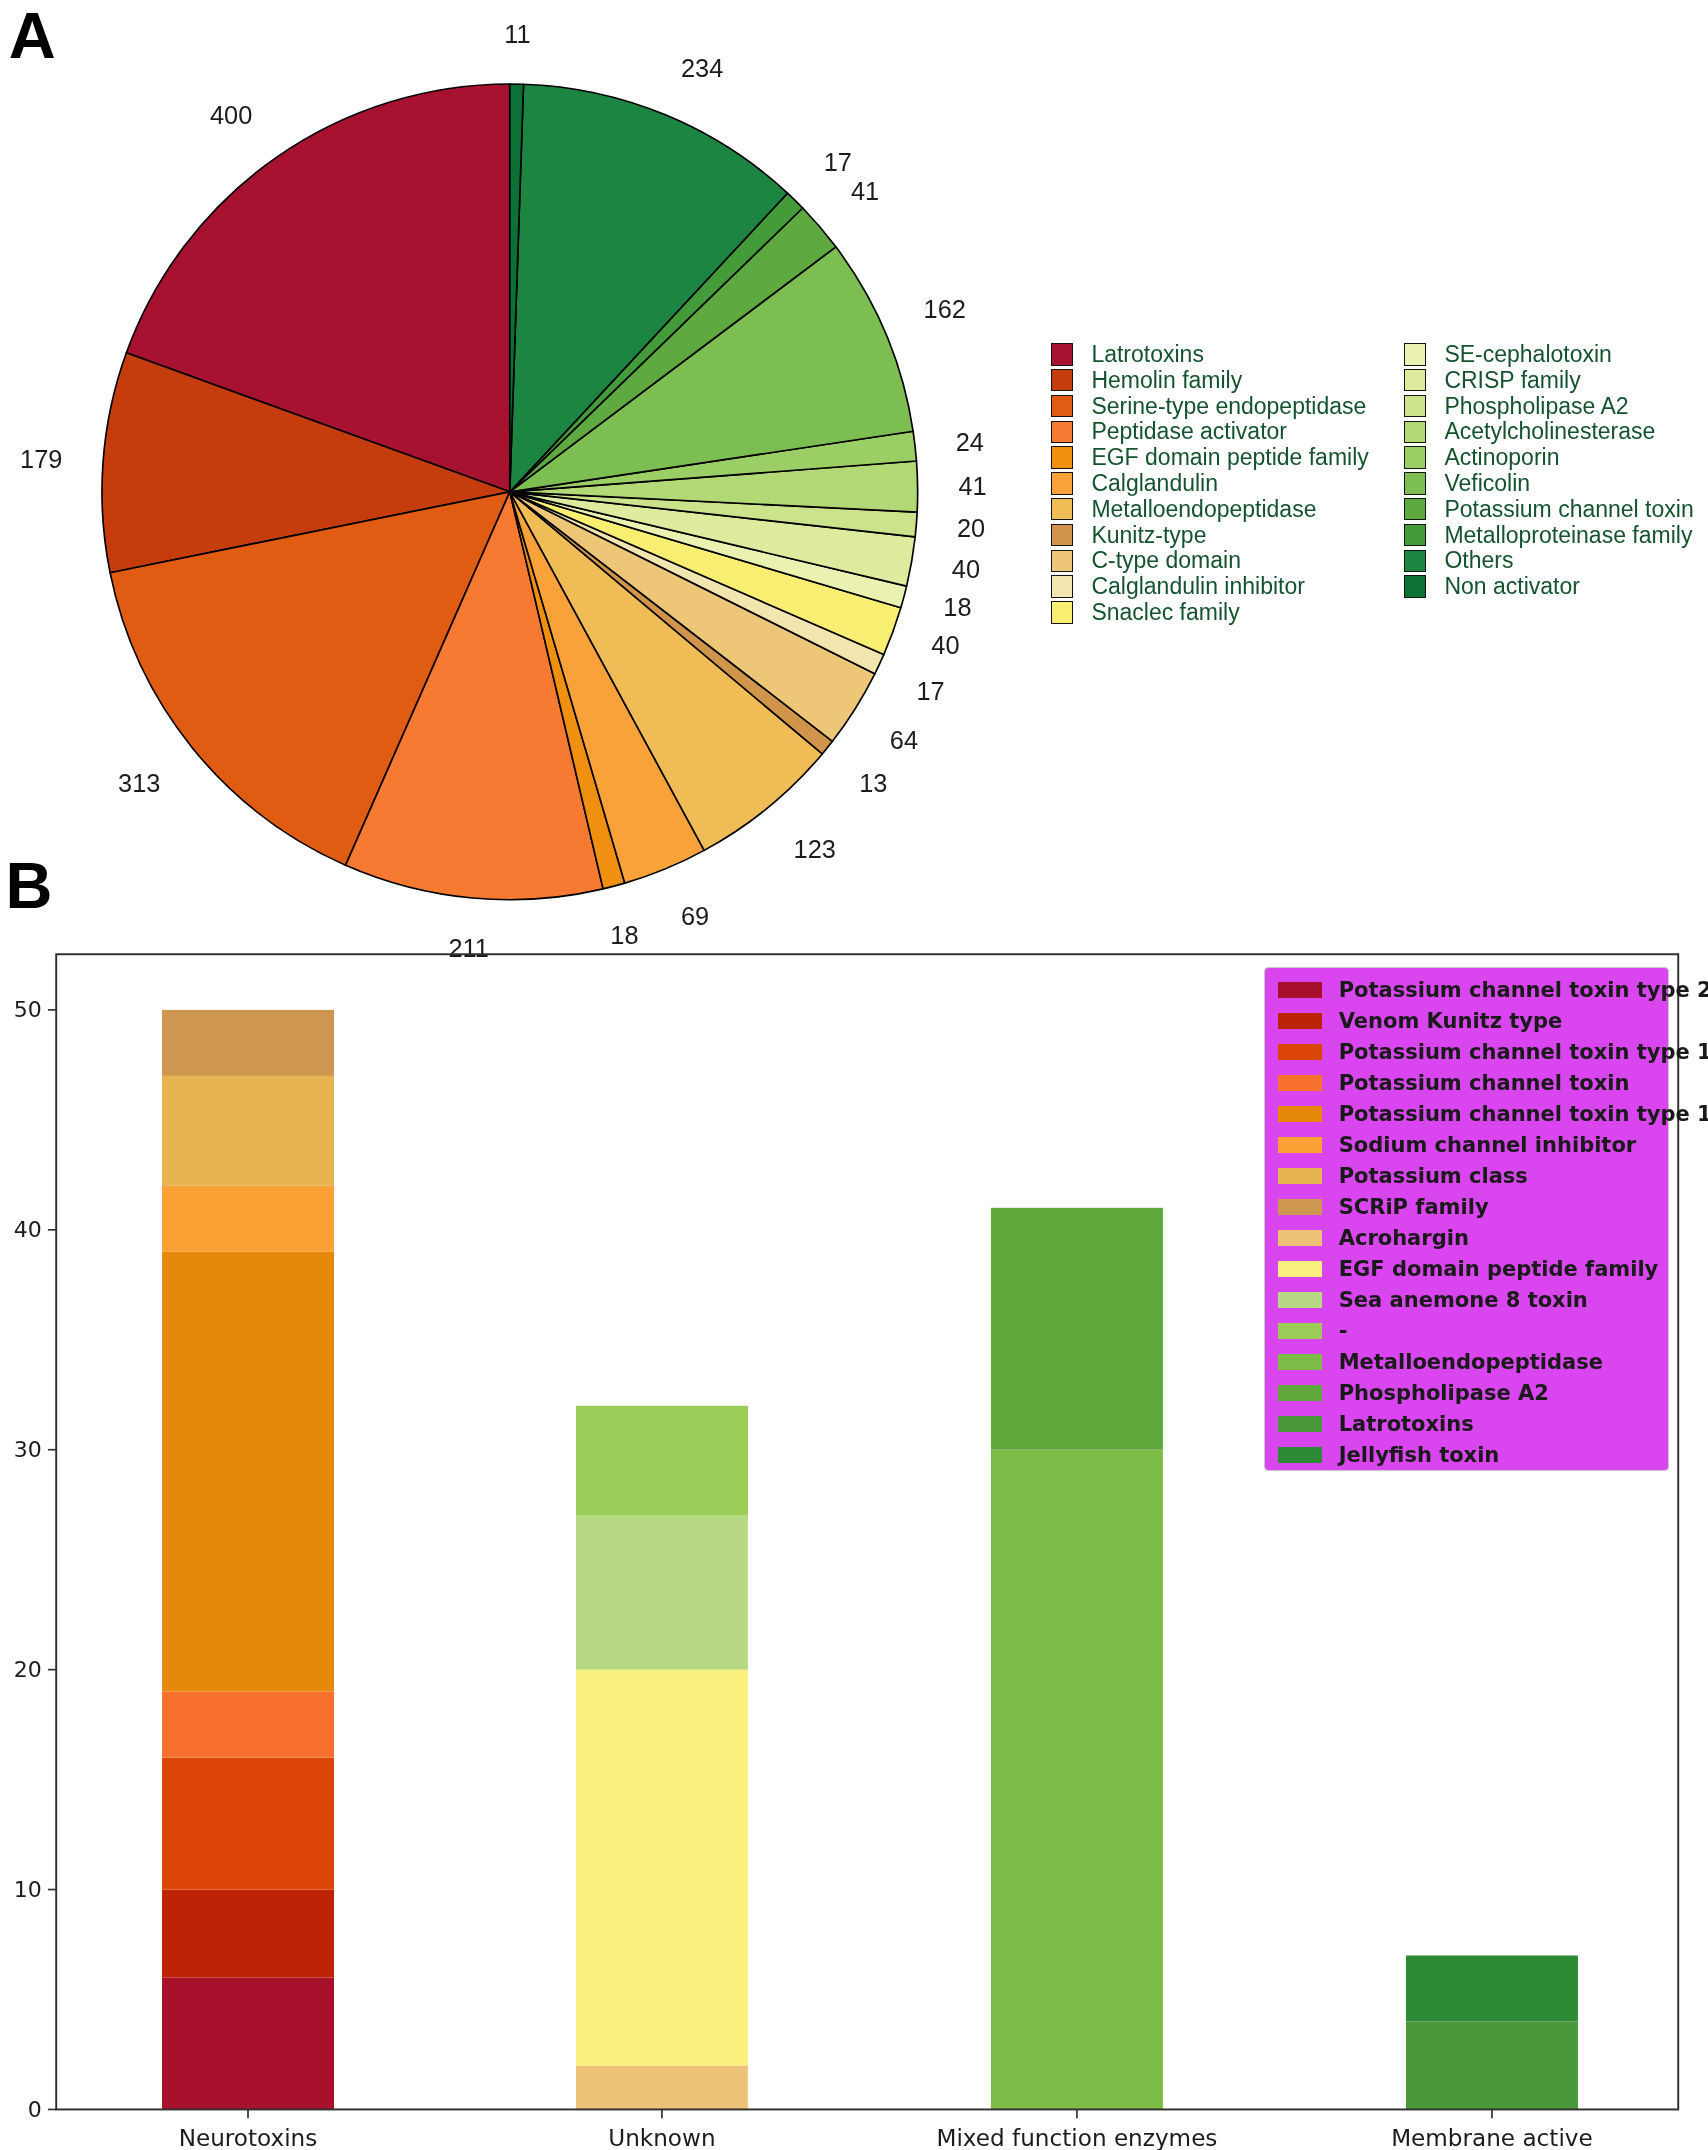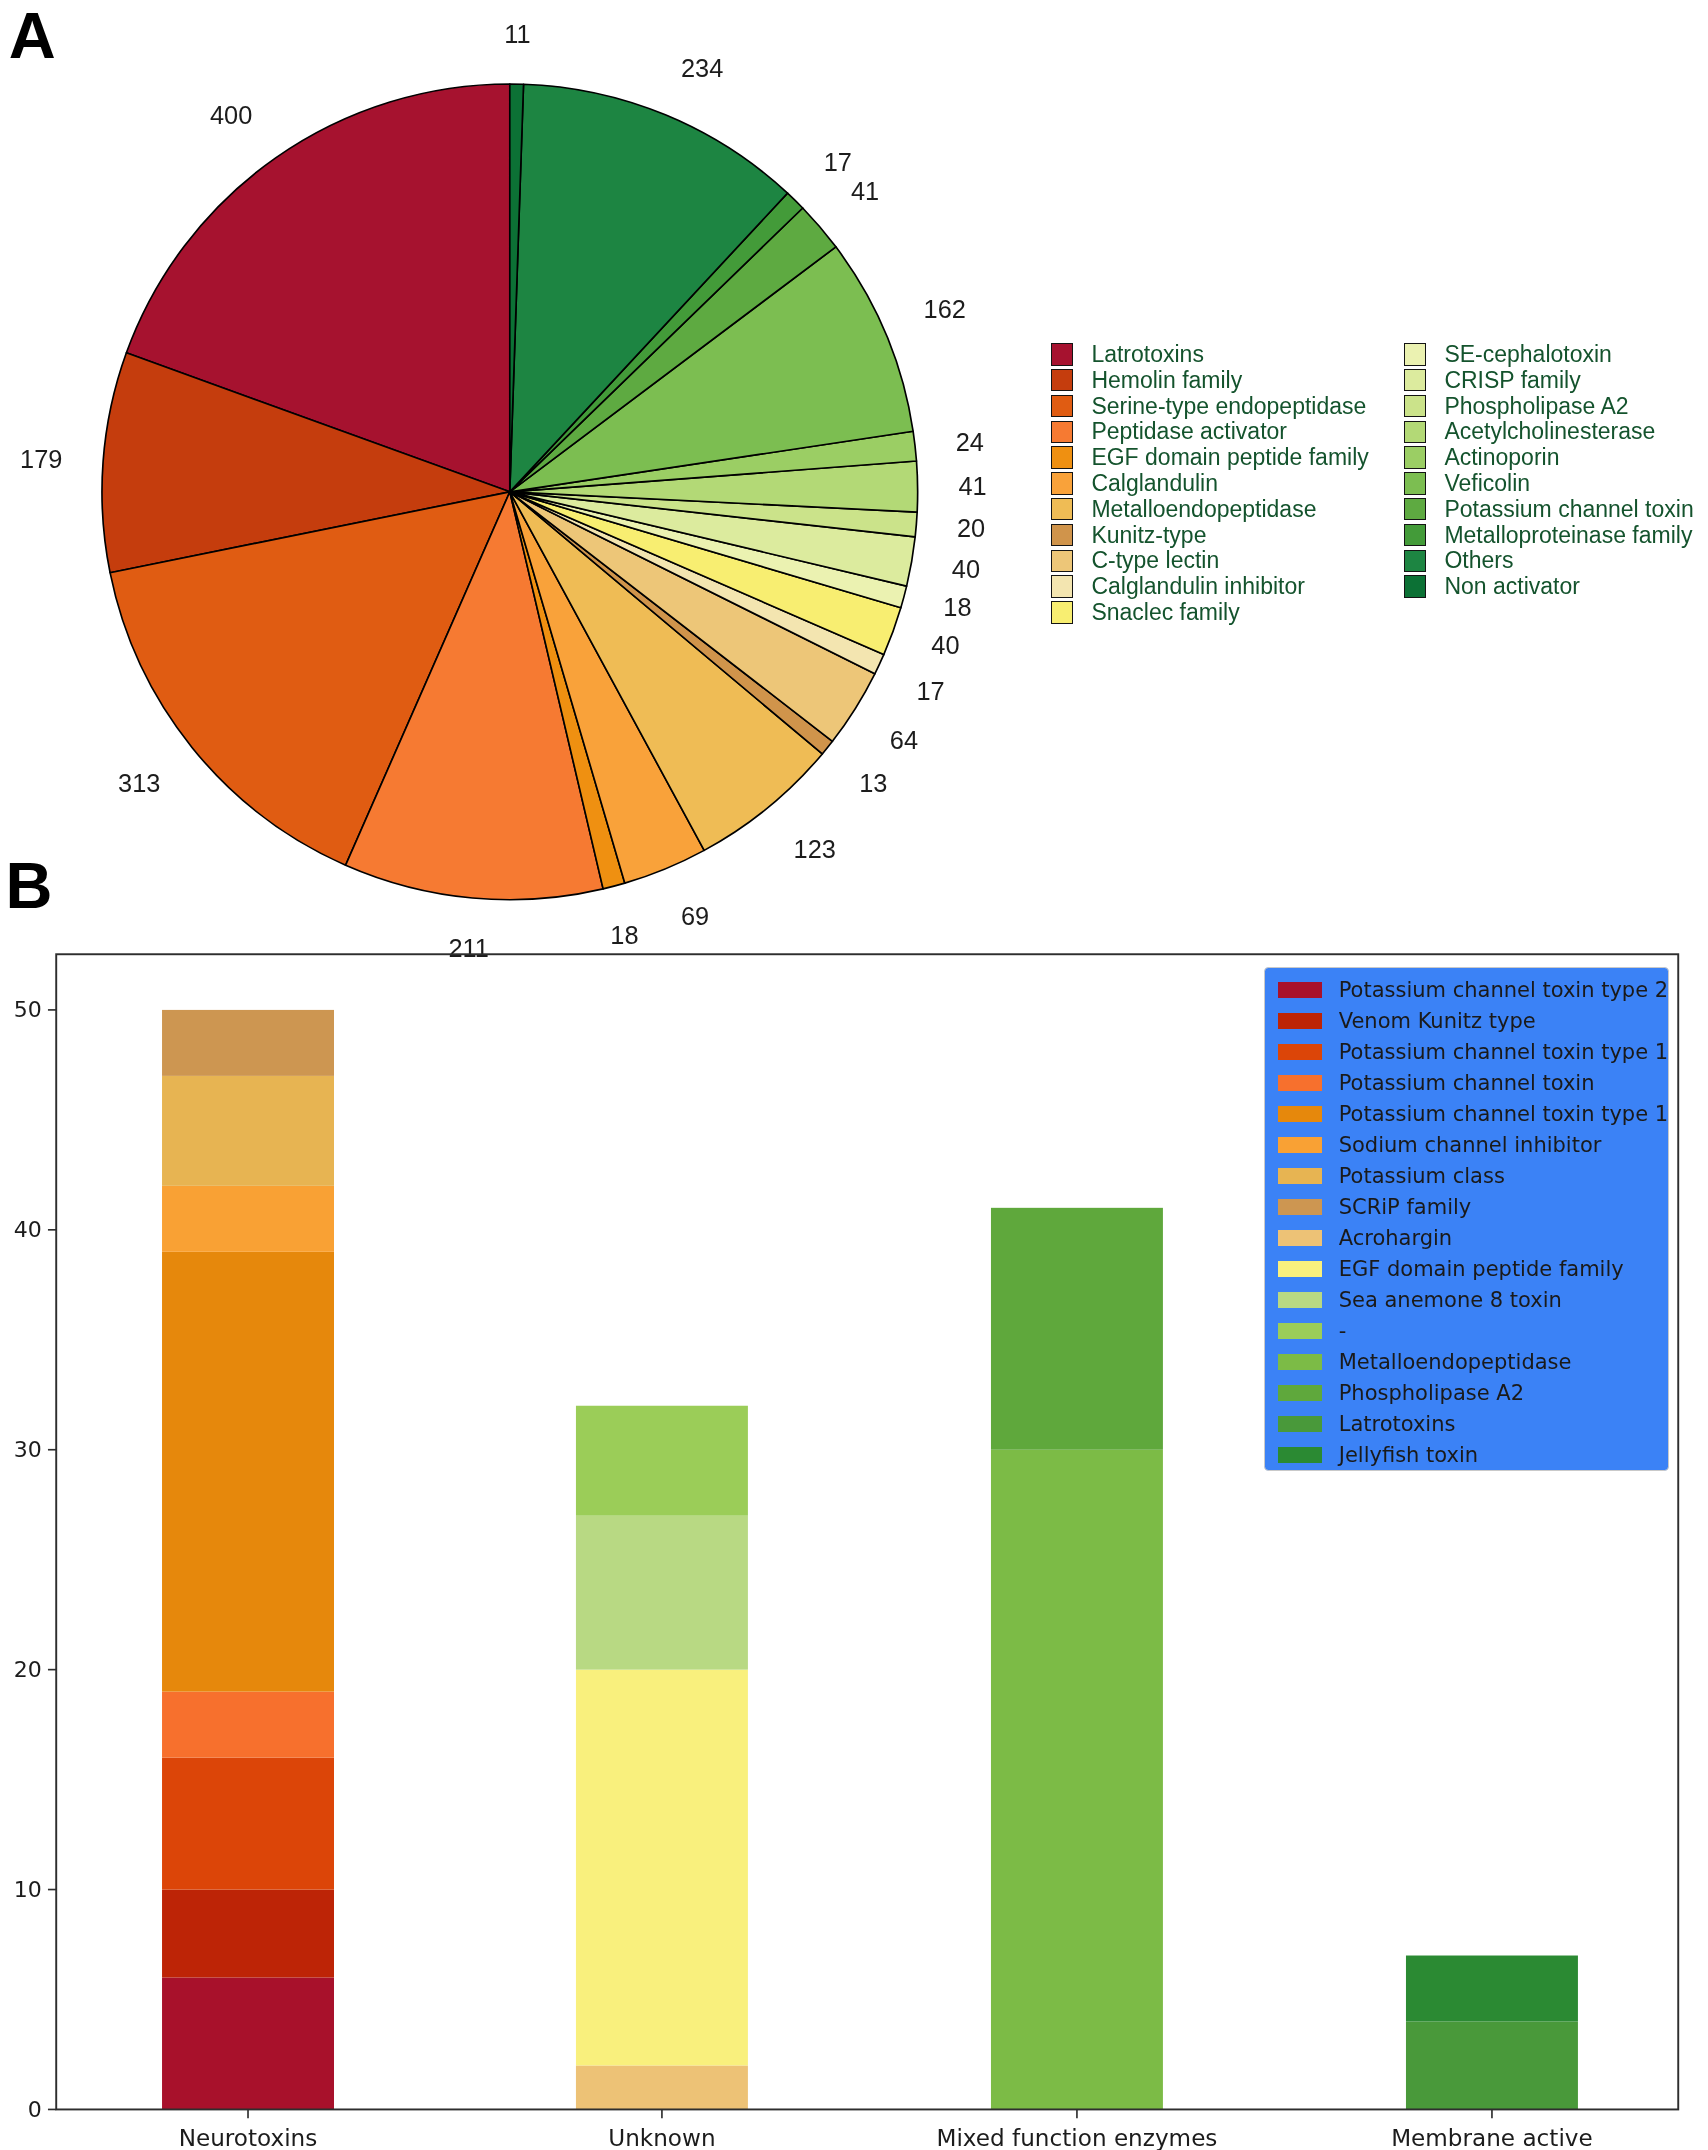--- a/index.html
+++ b/index.html
@@ -12,22 +12,22 @@
   #chart-svg{position:absolute;left:0;top:0;}
   
   #legend-a{position:absolute;left:1051px;top:343px;display:flex;}
   .la-col{display:flex;flex-direction:column;}
   .la-col-1{width:353px;}
   .la-row{display:flex;align-items:center;height:23px;margin-bottom:2.8px;}
   .la-sw{width:20.4px;height:20.4px;border:1.7px solid #141414;margin-right:18px;flex:none;}
   .la-lb{font-size:23px;color:#14532d;white-space:nowrap;font-family:Liberation Sans, sans-serif;}
   
   #legend-b{position:absolute;left:1264px;top:967px;width:405px;height:504px;
-            border:1.7px solid #c9c9c9;border-radius:4.4px;background:#3b82f6;
-            padding:6.6px 0 0 13.2px;box-sizing:border-box;}
+            border:1.7px solid #c9c9c9;border-radius:4.4px;background:#d946ef;
+            padding:6.6px 0 0 13.2px;box-sizing:border-box;font-weight:bold;}
   .lb-row{display:flex;align-items:center;height:31px;}
   .lb-sw{width:44px;height:16.5px;margin-right:16.5px;flex:none;}
   .lb-lb{font-size:21px;color:#1a1a1a;white-space:nowrap;
          font-family:"DejaVu Sans","Liberation Sans",sans-serif;}
 </style>
 </head>
 <body>
 
 <div class="figure">
   <div id="label-a" class="panel-label">A</div>
@@ -146,21 +146,21 @@
         <div class="la-row">
           <span class="la-sw" style="background: rgb(239, 188, 85);"></span>
           <span class="la-lb">Metalloendopeptidase</span>
         </div>
         <div class="la-row">
           <span class="la-sw" style="background: rgb(208, 148, 75);"></span>
           <span class="la-lb">Kunitz-type</span>
         </div>
         <div class="la-row">
           <span class="la-sw" style="background: rgb(237, 198, 120);"></span>
-          <span class="la-lb">C-type lectin</span>
+          <span class="la-lb">C-type domain</span>
         </div>
         <div class="la-row">
           <span class="la-sw" style="background: rgb(243, 229, 176);"></span>
           <span class="la-lb">Calglandulin inhibitor</span>
         </div>
         <div class="la-row">
           <span class="la-sw" style="background: rgb(248, 238, 113);"></span>
           <span class="la-lb">Snaclec family</span>
         </div>
       </div>

